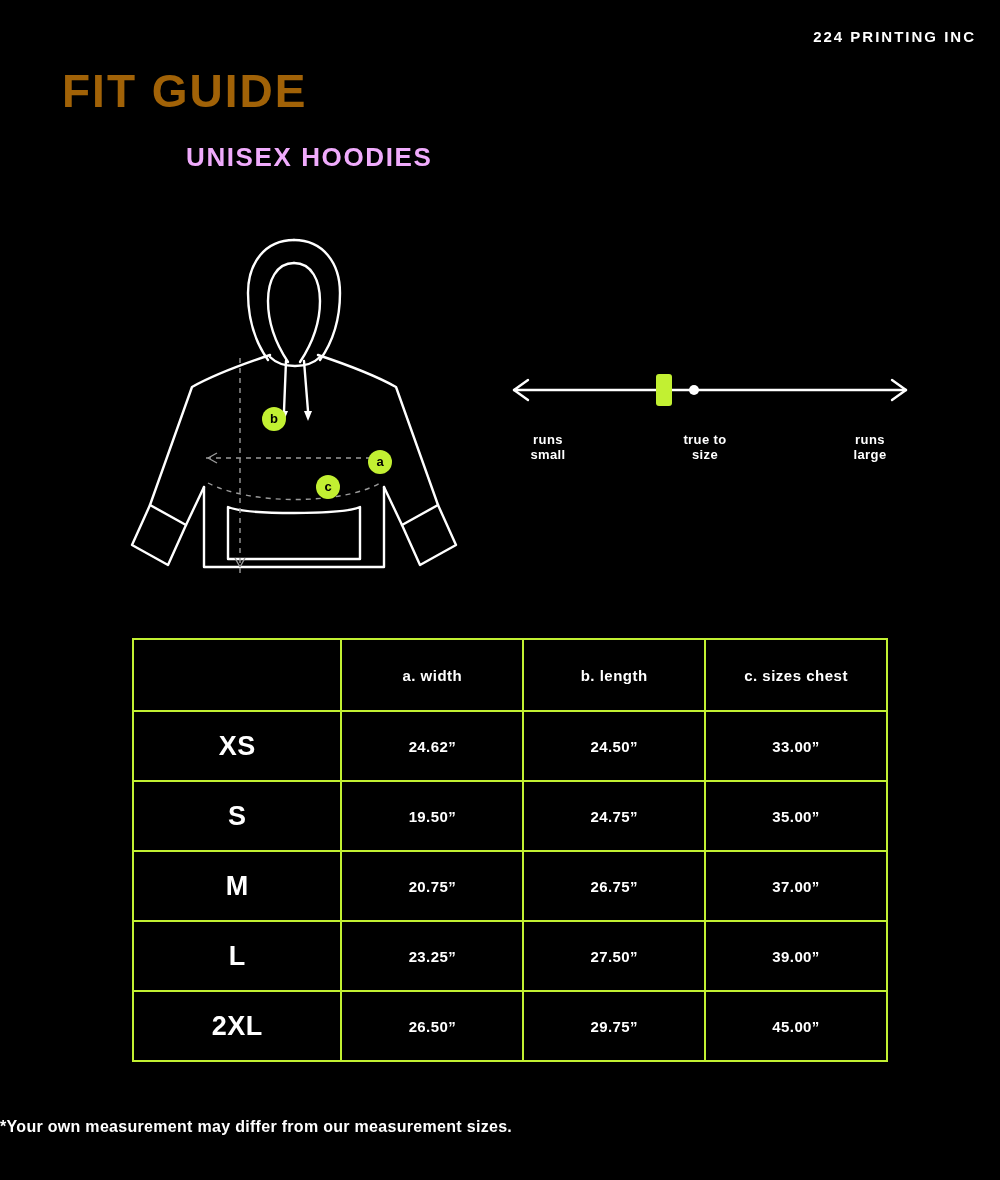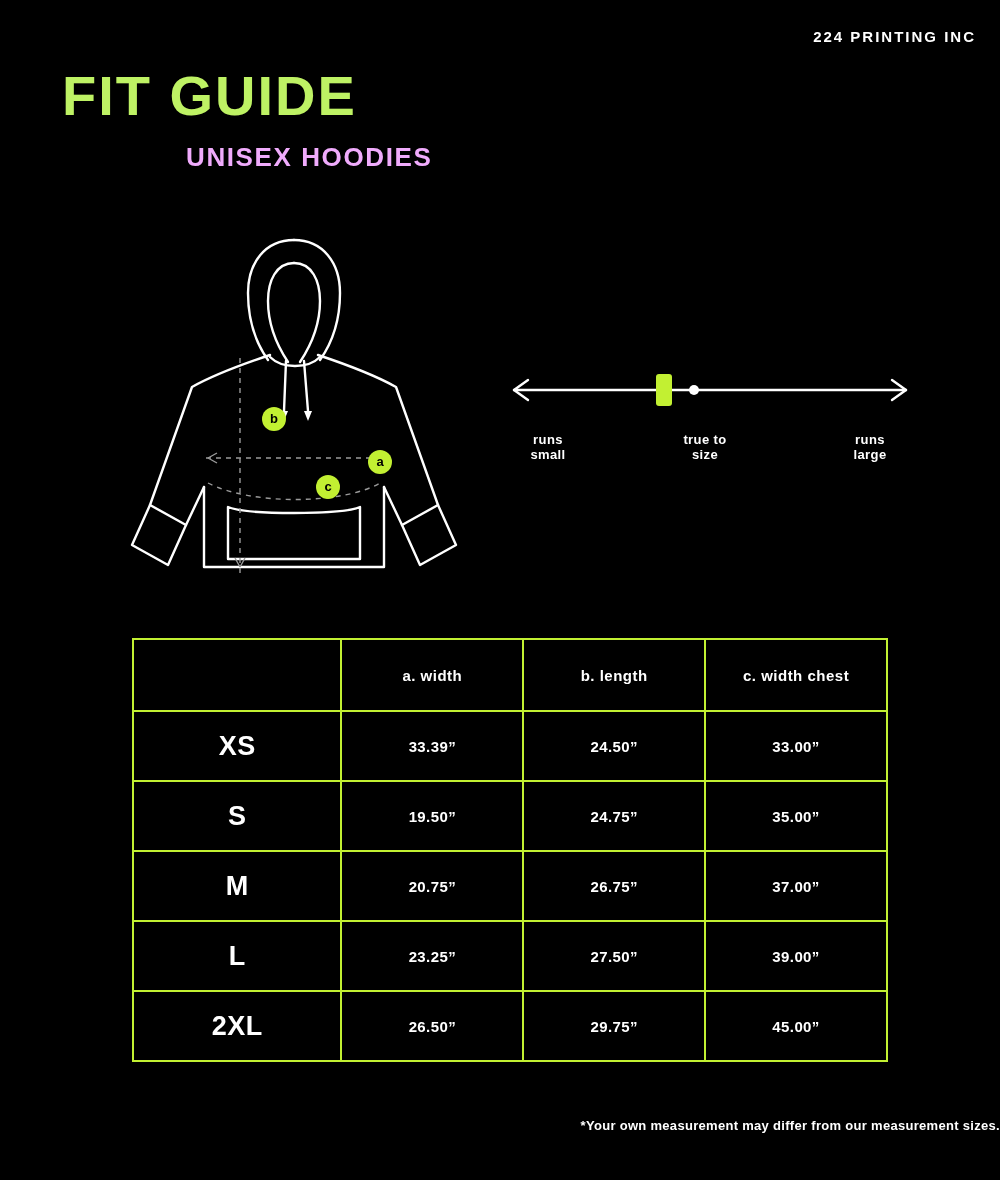--- a/index.html
+++ b/index.html
@@ -23,24 +23,24 @@
     font-size: 15px;
     font-weight: bold;
     letter-spacing: 2.0px;
     color: #ffffff;
   }
 
   .title {
     position: absolute;
     left: 62px;
     top: 68px;
-    font-size: 56px;
+    font-size: 46px;
     font-weight: bold;
     letter-spacing: 2px;
-    color: #bef264;
+    color: #a16207;
     line-height: 1;
   }
   .subtitle {
     position: absolute;
     left: 186px;
     top: 144px;
     font-size: 26px;
     font-weight: bold;
     letter-spacing: 1.6px;
     color: #f0abfc;
@@ -127,22 +127,22 @@
     font-size: 15px;
     font-weight: bold;
     letter-spacing: 0.4px;
   }
 
   .footnote {
     position: absolute;
     left: 0;
     top: 1118px;
     width: 1000px;
-    text-align: right;
-    font-size: 13px;
+    text-align: left;
+    font-size: 16px;
     font-weight: bold;
     color: #ffffff;
     letter-spacing: 0.3px;
   }
 </style>
 </head>
 <body>
 
 <div class="brand">224 PRINTING INC</div>
 
@@ -215,27 +215,27 @@
     <div>large</div>
   </div>
 </div>
 
 <table class="table">
   <thead>
     <tr>
       <th class="col-size"></th>
       <th class="col-val">a. width</th>
       <th class="col-val">b. length</th>
-      <th class="col-val">c. width chest</th>
+      <th class="col-val">c. sizes chest</th>
     </tr>
   </thead>
   <tbody id="tbody">
       <tr>
         <td class="size-cell col-size">XS</td>
-        <td class="val-cell col-val">33.39”</td>
+        <td class="val-cell col-val">24.62”</td>
         <td class="val-cell col-val">24.50”</td>
         <td class="val-cell col-val">33.00”</td>
       </tr>
       <tr>
         <td class="size-cell col-size">S</td>
         <td class="val-cell col-val">19.50”</td>
         <td class="val-cell col-val">24.75”</td>
         <td class="val-cell col-val">35.00”</td>
       </tr>
       <tr>

